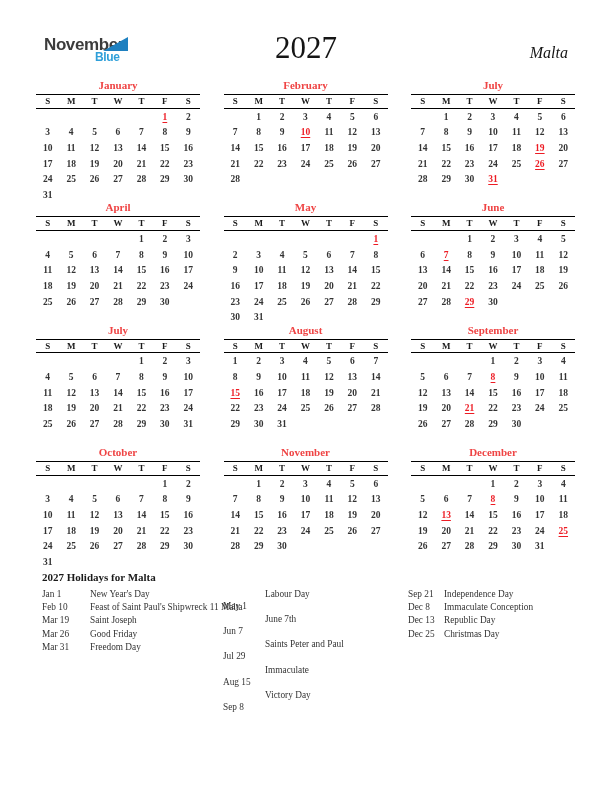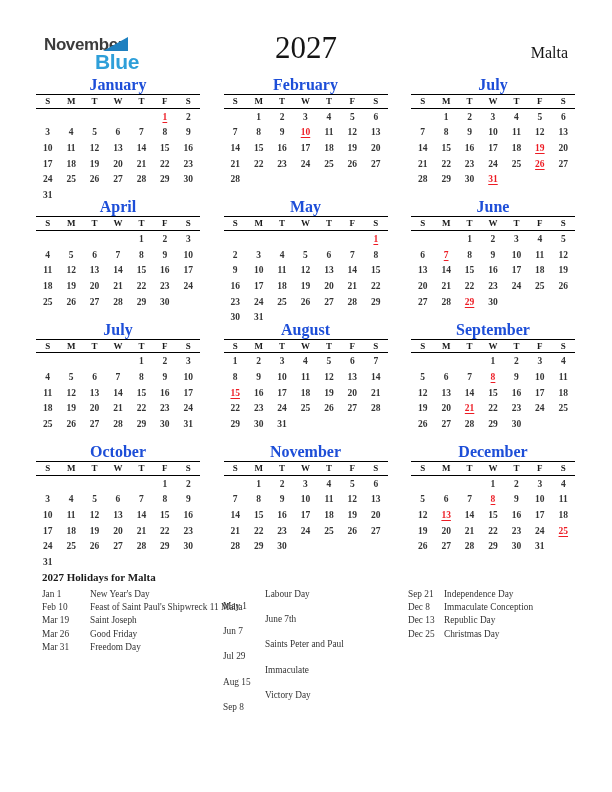--- a/index.html
+++ b/index.html
@@ -10,32 +10,32 @@
   }
   
   .logo { position:absolute; left:44px; top:35px; width:95px; height:34px; }
   .logo-general { position:absolute; left:0; top:0;
     font-family:"Liberation Sans", sans-serif; font-weight:bold; font-size:17px;
     letter-spacing:-0.4px; color:#3c3c3c; }
   .logo-tri { position:absolute; left:59px; top:2px; width:25px; height:14px;
     background:var(--logo-tri,#1e80c0);
     clip-path:polygon(100% 0, 100% 100%, 0 100%); }
   .logo-blue { position:absolute; left:51px; top:15px;
-    font-family:"Liberation Sans", sans-serif; font-weight:bold; font-size:21px;
+    font-family:"Liberation Sans", sans-serif; font-weight:bold; font-size:12px;
     letter-spacing:-0.4px; color:var(--logo-blue,#2e9fd9); }
   .year { position:absolute; left:0; right:0; top:31px; text-align:center;
     font-size:31px; line-height:34px; color:#151515; }
-  .location { position:absolute; right:44px; top:44px; font-size:16px; color:#151515; }
+  .location { position:absolute; right:44px; top:44px; font-size:16px; color:#151515;font-style:italic; }
   
   .months { position:absolute; left:36px; top:78px; width:540px;
     display:grid; grid-template-columns:repeat(3,164px); column-gap:23.5px;
     grid-auto-rows:122.4px; }
   .month { width:164px; }
-  .mtitle { font-size:16px; font-weight:bold; text-align:center;
-    line-height:14px; margin-bottom:2px; color:#1d4ed8; }
+  .mtitle { font-size:11px; font-weight:bold; text-align:center;
+    line-height:14px; margin-bottom:2px; color:#ef4444; }
   .mhead { display:grid; grid-template-columns:repeat(7,1fr);
     border-top:1.5px solid #000; border-bottom:1.5px solid #000;
     font-size:9px; font-weight:bold; line-height:12.5px; text-align:center; color:#1a1a1a; }
   .mgrid { display:grid; grid-template-columns:repeat(7,1fr);
     grid-auto-rows:15.7px; padding-top:1px;
     font-size:9.5px; font-weight:bold; line-height:15.7px; text-align:center; color:#333; }
   .mgrid .hol { color:var(--holiday-red,#ed1c24);
     text-decoration:underline; text-decoration-thickness:1px; text-underline-offset:2px; }
   
   .holidays { position:absolute; left:42px; top:571px; width:540px; height:100px; }

